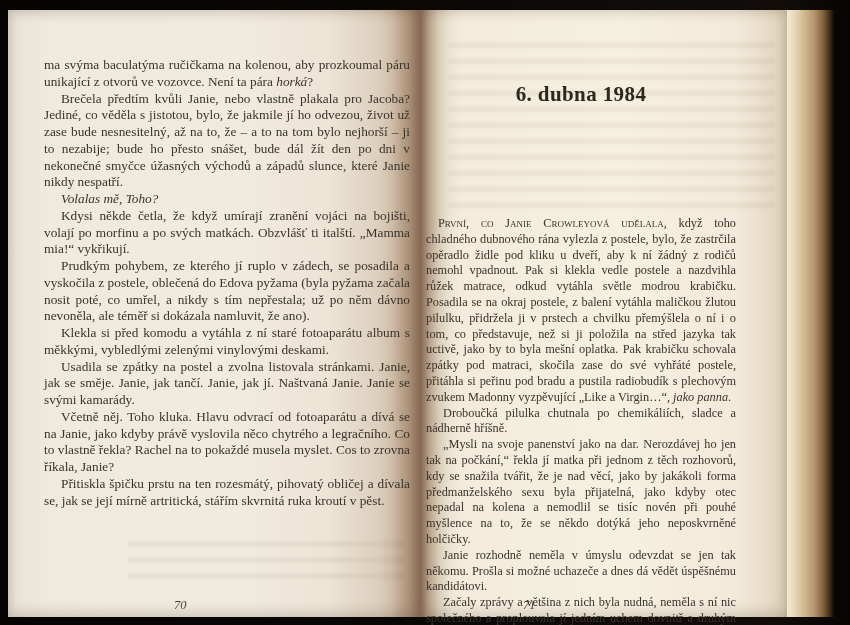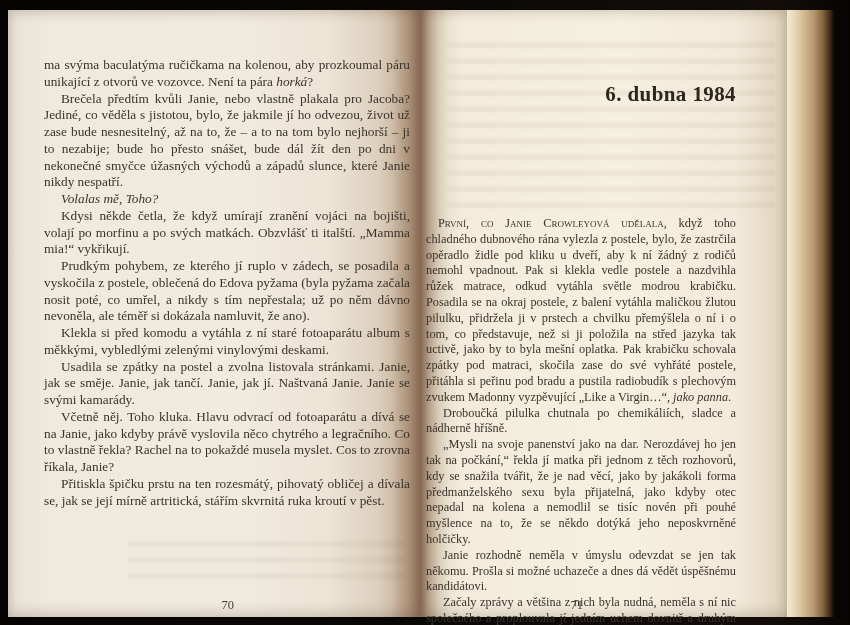--- a/index.html
+++ b/index.html
@@ -37,24 +37,24 @@
   .ghost-left-bottom{left:128px;top:541px;width:276px;height:38px;opacity:.5;}
   
   .text-col{position:absolute;color:#3a332a;text-align:justify;}
   .text-col p{margin:0;padding:0;}
   .text-col p.indent{text-indent:17px;}
   .text-left{left:44px;top:41px;width:366px;font-size:13.3px;line-height:16.75px;margin-top:16px;}
   .text-right{left:426px;top:216px;width:310px;font-size:12.3px;line-height:15.8px;}
   .it{font-style:italic;}
   .sc{font-variant:small-caps;margin-left:12px;}
   .chapter-heading{
-    position:absolute;left:426px;top:82px;width:310px;text-align:right;
+    position:absolute;left:426px;top:82px;width:310px;text-align:center;
     font-size:21px;font-weight:bold;letter-spacing:.4px;color:#2c261d;
   }
-  .pagenum{position:absolute;top:598px;width:60px;text-align:right;font-size:12.5px;color:#474034;}
+  .pagenum{position:absolute;top:598px;width:60px;text-align:left;font-size:12.5px;color:#474034;font-style:italic;}
   .pagenum-left{left:174px;}
   .pagenum-right{left:523px;}
   
   .page-curve{
     position:absolute;left:735px;top:10px;width:52px;height:607px;pointer-events:none;
     background:linear-gradient(90deg,rgba(120,95,65,0) 0%,rgba(120,95,65,.06) 55%,rgba(120,95,65,.14) 100%);
   }
 </style>
 </head>
 <body>

